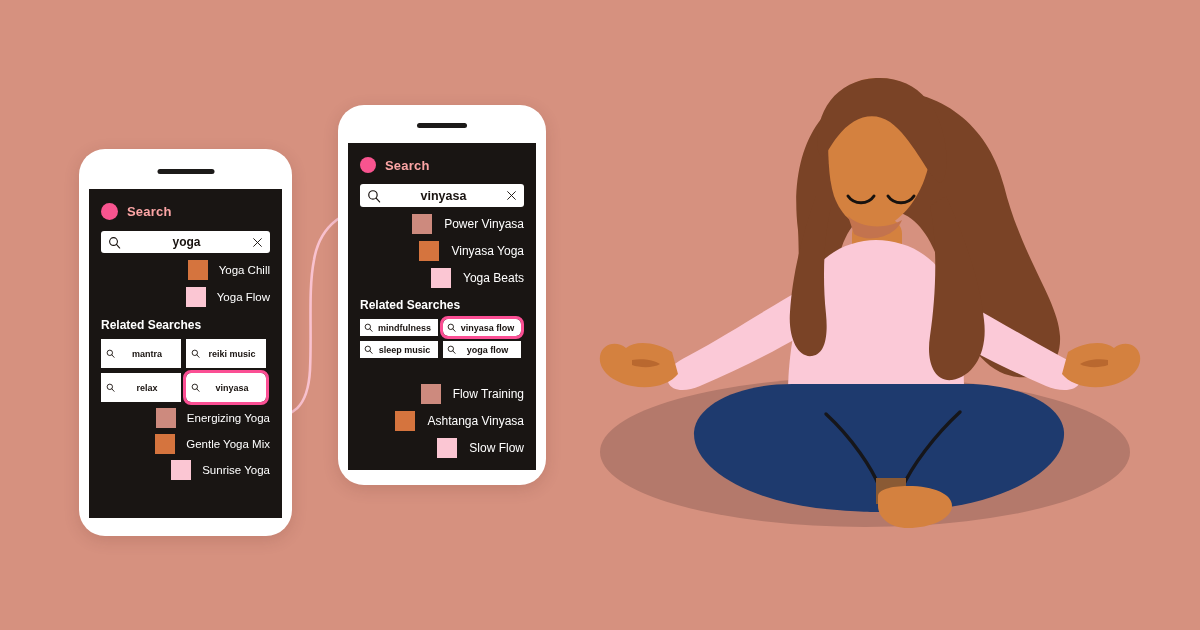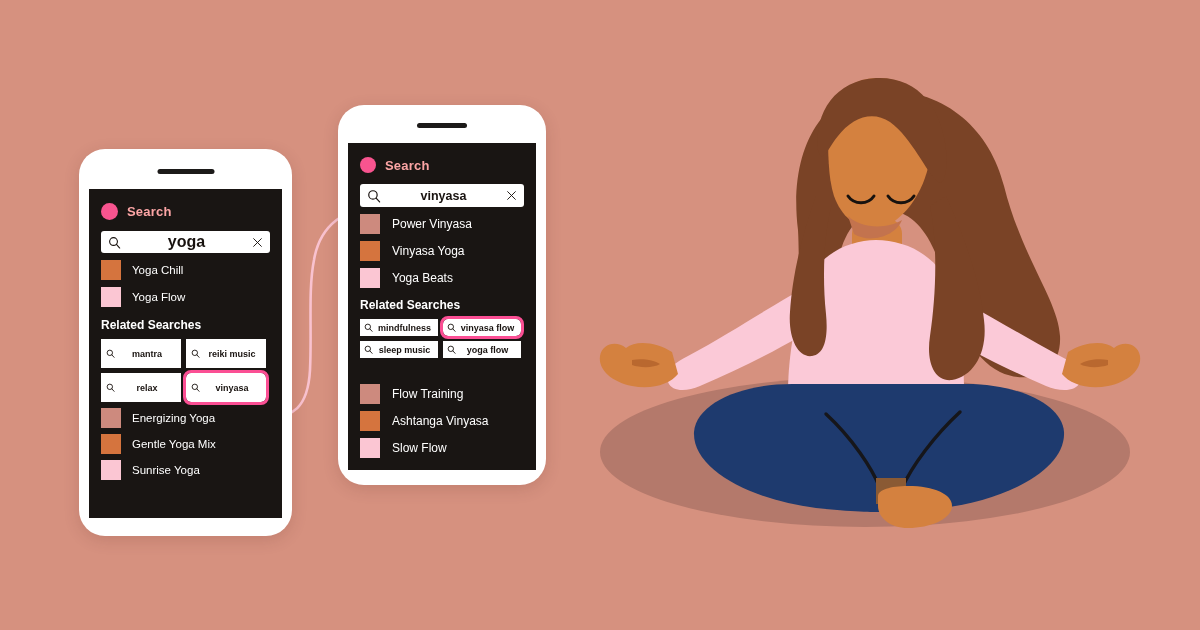--- a/index.html
+++ b/index.html
@@ -78,20 +78,21 @@
     text-align: center;
     color: #18120f;
     font-weight: bold;
   }
   .mag { flex: 0 0 auto; }
   .xmark { flex: 0 0 auto; }
 
   .result-row {
     display: flex;
     align-items: center;
+    justify-content: flex-end;
   }
   .swatch { flex: 0 0 auto; }
   .result-label { color: #ffffff; }
 
   .section-title {
     color: #ffffff;
     font-weight: bold;
   }
 
   .chips { display: flex; flex-wrap: wrap; }
@@ -114,21 +115,21 @@
 
   
   #phone-left { left: 79px; top: 149px; width: 213px; height: 387px; }
   #phone-left .phone-speaker { top: 20px; width: 57px; height: 5px; }
   #phone-left .screen { left: 10px; top: 40px; width: 193px; height: 329px; }
   #phone-left .pad { padding: 0 12px; }
   #phone-left .app-head { margin-top: 14px; }
   #phone-left .app-dot { width: 17px; height: 17px; }
   #phone-left .app-title { font-size: 13px; }
   #phone-left .searchbar { margin-top: 11px; height: 22px; padding: 0 7px; }
-  #phone-left .sb-text { font-size: 16px; }
+  #phone-left .sb-text { font-size: 12px; }
   #phone-left .result-row { margin-top: 7px; gap: 11px; }
   #phone-left .swatch { width: 20px; height: 20px; }
   #phone-left .result-label { font-size: 11.5px; }
   #phone-left .section-title { margin-top: 11px; font-size: 12px; }
   #phone-left .chips { margin-top: 7px; gap: 5px; }
   #phone-left .chip { width: 80px; height: 29px; padding: 0 5px; font-size: 9px; gap: 3px; }
   #phone-left .results2 { margin-top: 2px; }
   #phone-left .results2 .result-row { margin-top: 6px; }
 
   

